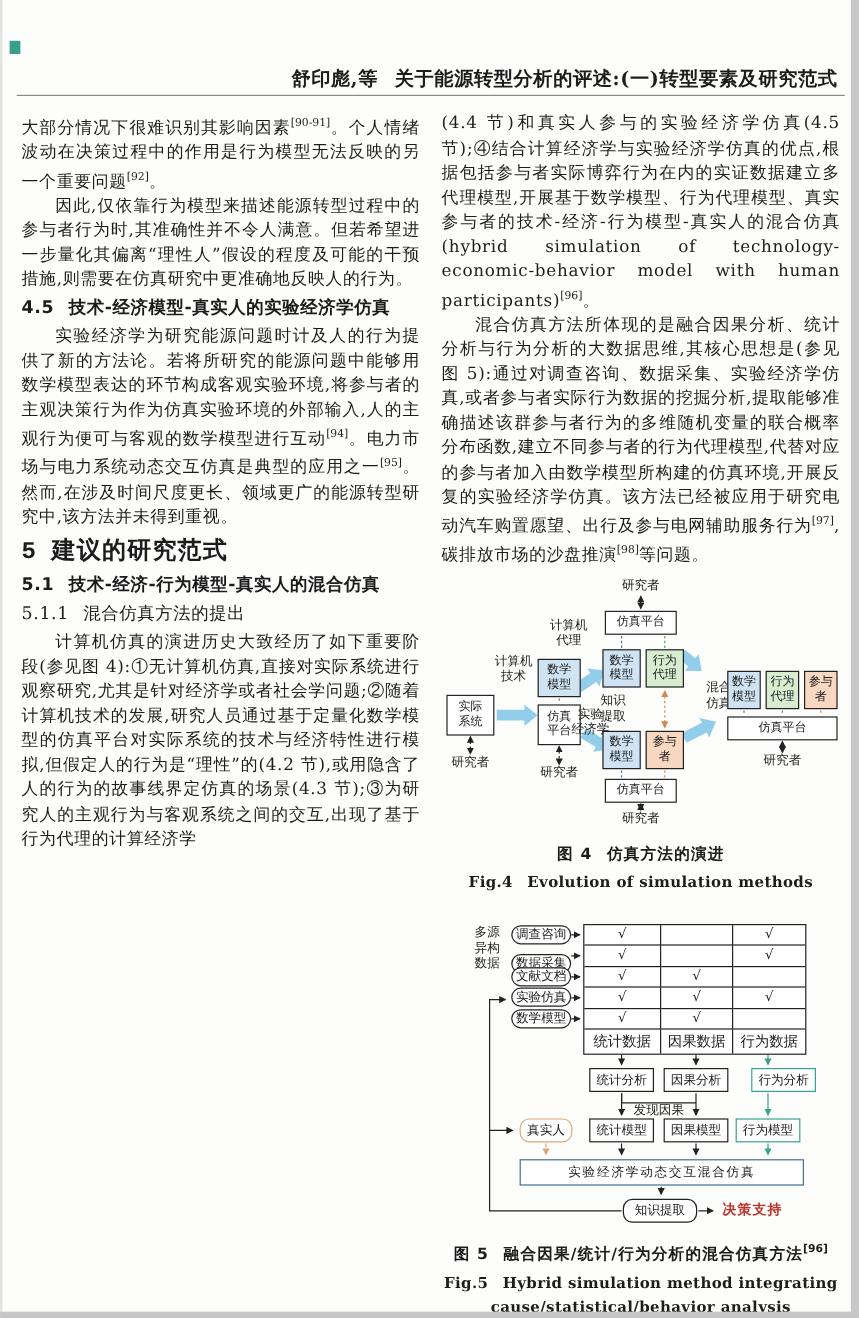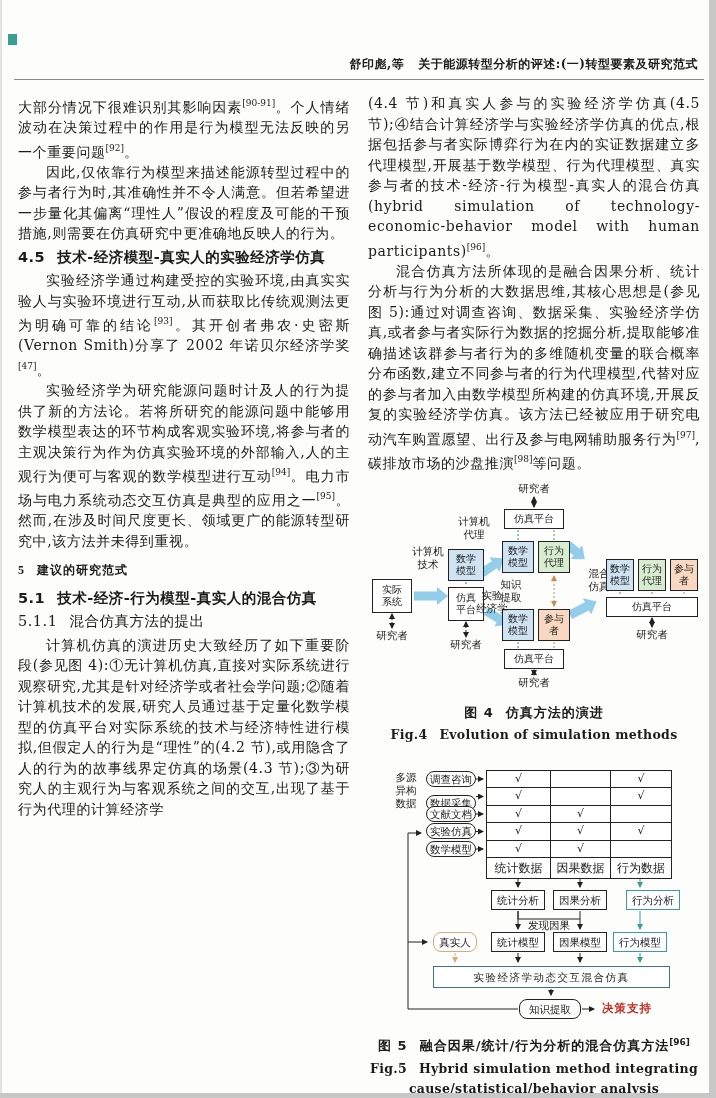--- a/index.html
+++ b/index.html
@@ -7,32 +7,32 @@
           font-family:"DejaVu Serif","Liberation Serif",serif; color:#1c1c1c; overflow:hidden; }
 
   
   .edge-r { position:absolute; right:0; top:0; width:7px; height:100%; background:#c7c7c7; }
   .edge-b { position:absolute; bottom:0; left:0; width:100%; height:5px; background:#c7c7c7; }
   .edge-l { position:absolute; left:0; top:0; width:2px; height:100%; background:#e2e2e0; }
   .corner-mark { position:absolute; left:8px; top:34px; width:9px; height:11px; background:var(--teal); }
 
   
   .running-head { position:absolute; top:56px; left:14px; right:18px; text-align:right;
-                  font-size:12px; font-weight:bold; letter-spacing:0.5px; }
+                  font-size:16px; font-weight:bold; letter-spacing:0.5px; }
   .running-head .rh-title { margin-left:14px; }
   .head-rule { position:absolute; top:79px; left:14px; right:12px; border-top:1.5px solid #8a8a8a; }
 
   
   .col { position:absolute; top:93px; width:332px; text-align:justify;
          font-size:14px; line-height:20.5px; letter-spacing:0.6px; }
   .col-left { left:18px; } .col-right { left:368px; }
   p.bp { margin:0; text-indent:2em; }
   p.bp.noind { text-indent:0; }
   sup { font-size:9px; letter-spacing:0; }
-  h2.s1 { font-family:Liberation Serif, serif; font-size:12px; margin:9px 0 7px; letter-spacing:1px; }
+  h2.s1 { font-family:Liberation Mono, monospace; font-size:20px; margin:9px 0 7px; letter-spacing:1px; }
   h3.s2 { font-family:"DejaVu Sans","Liberation Sans",sans-serif; font-size:14.5px; margin:3px 0; letter-spacing:0.5px; }
   h4.s3 { font-size:14.5px; font-weight:normal; margin:3px 0; letter-spacing:0.5px; }
   .hnum { margin-right:12px; }
 
   
   .figure { position:relative; margin-top:10px; }
   .diagram { position:relative; }
   .d4 { height:212px; } .d5 { height:268px; }
   svg.ov { position:absolute; left:0; top:0; }
   .bx { position:absolute; border:1px solid #222; background:#fff; display:flex; align-items:center;
@@ -73,21 +73,20 @@
 
   <div class="running-head">
     <span>舒印彪,等</span><span class="rh-title">关于能源转型分析的评述:(一)转型要素及研究范式</span>
   </div>
   <div class="head-rule"></div>
 
   <div class="col col-left">
     <p class="bp noind">大部分情况下很难识别其影响因素<sup>[90-91]</sup>。个人情绪波动在决策过程中的作用是行为模型无法反映的另一个重要问题<sup>[92]</sup>。</p>
     <p class="bp">因此,仅依靠行为模型来描述能源转型过程中的参与者行为时,其准确性并不令人满意。但若希望进一步量化其偏离“理性人”假设的程度及可能的干预措施,则需要在仿真研究中更准确地反映人的行为。</p>
     <h3 class="s2"><span class="hnum">4.5</span><span>技术-经济模型-真实人的实验经济学仿真</span></h3>
-    <p class="bp">实验经济学通过构建受控的实验环境,由真实实验人与实验环境进行互动,从而获取比传统观测法更为明确可靠的结论<sup>[93]</sup>。其开创者弗农·史密斯(Vernon Smith)分享了 2002 年诺贝尔经济学奖<sup>[47]</sup>。</p>
     <p class="bp">实验经济学为研究能源问题时计及人的行为提供了新的方法论。若将所研究的能源问题中能够用数学模型表达的环节构成客观实验环境,将参与者的主观决策行为作为仿真实验环境的外部输入,人的主观行为便可与客观的数学模型进行互动<sup>[94]</sup>。电力市场与电力系统动态交互仿真是典型的应用之一<sup>[95]</sup>。然而,在涉及时间尺度更长、领域更广的能源转型研究中,该方法并未得到重视。</p>
     <h2 class="s1"><span class="hnum">5</span><span>建议的研究范式</span></h2>
     <h3 class="s2"><span class="hnum">5.1</span><span>技术-经济-行为模型-真实人的混合仿真</span></h3>
     <h4 class="s3"><span class="hnum">5.1.1</span><span>混合仿真方法的提出</span></h4>
     <p class="bp">计算机仿真的演进历史大致经历了如下重要阶段(参见图 4):①无计算机仿真,直接对实际系统进行观察研究,尤其是针对经济学或者社会学问题;②随着计算机技术的发展,研究人员通过基于定量化数学模型的仿真平台对实际系统的技术与经济特性进行模拟,但假定人的行为是“理性”的(4.2 节),或用隐含了人的行为的故事线界定仿真的场景(4.3 节);③为研究人的主观行为与客观系统之间的交互,出现了基于行为代理的计算经济学</p>
   </div>
 
   <div class="col col-right">
     <p class="bp noind">(4.4 节)和真实人参与的实验经济学仿真(4.5 节);④结合计算经济学与实验经济学仿真的优点,根据包括参与者实际博弈行为在内的实证数据建立多代理模型,开展基于数学模型、行为代理模型、真实参与者的技术-经济-行为模型-真实人的混合仿真(hybrid simulation of technology-economic-behavior model with human participants)<sup>[96]</sup>。</p>
     <p class="bp">混合仿真方法所体现的是融合因果分析、统计分析与行为分析的大数据思维,其核心思想是(参见图 5):通过对调查咨询、数据采集、实验经济学仿真,或者参与者实际行为数据的挖掘分析,提取能够准确描述该群参与者行为的多维随机变量的联合概率分布函数,建立不同参与者的行为代理模型,代替对应的参与者加入由数学模型所构建的仿真环境,开展反复的实验经济学仿真。该方法已经被应用于研究电动汽车购置愿望、出行及参与电网辅助服务行为<sup>[97]</sup>,碳排放市场的沙盘推演<sup>[98]</sup>等问题。</p>

